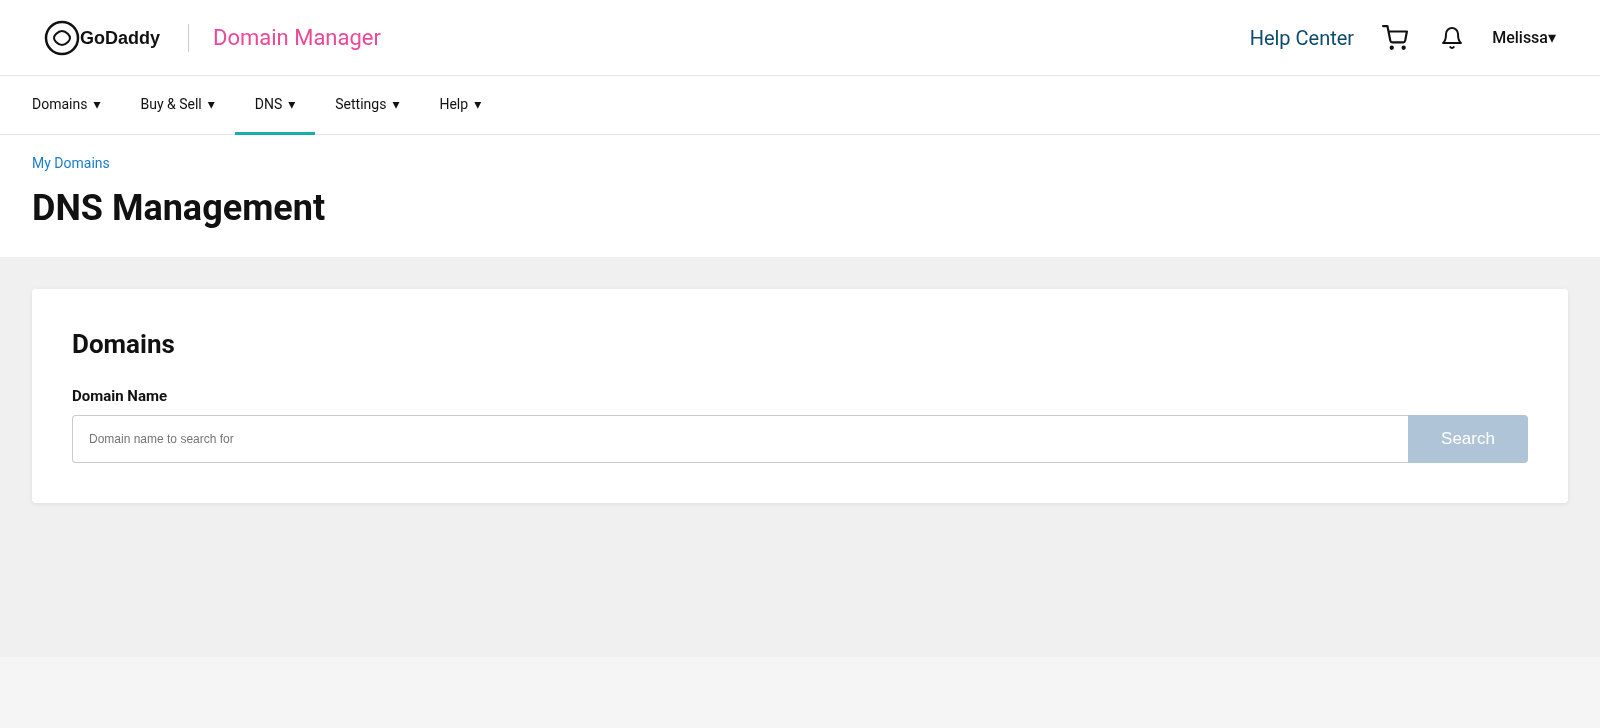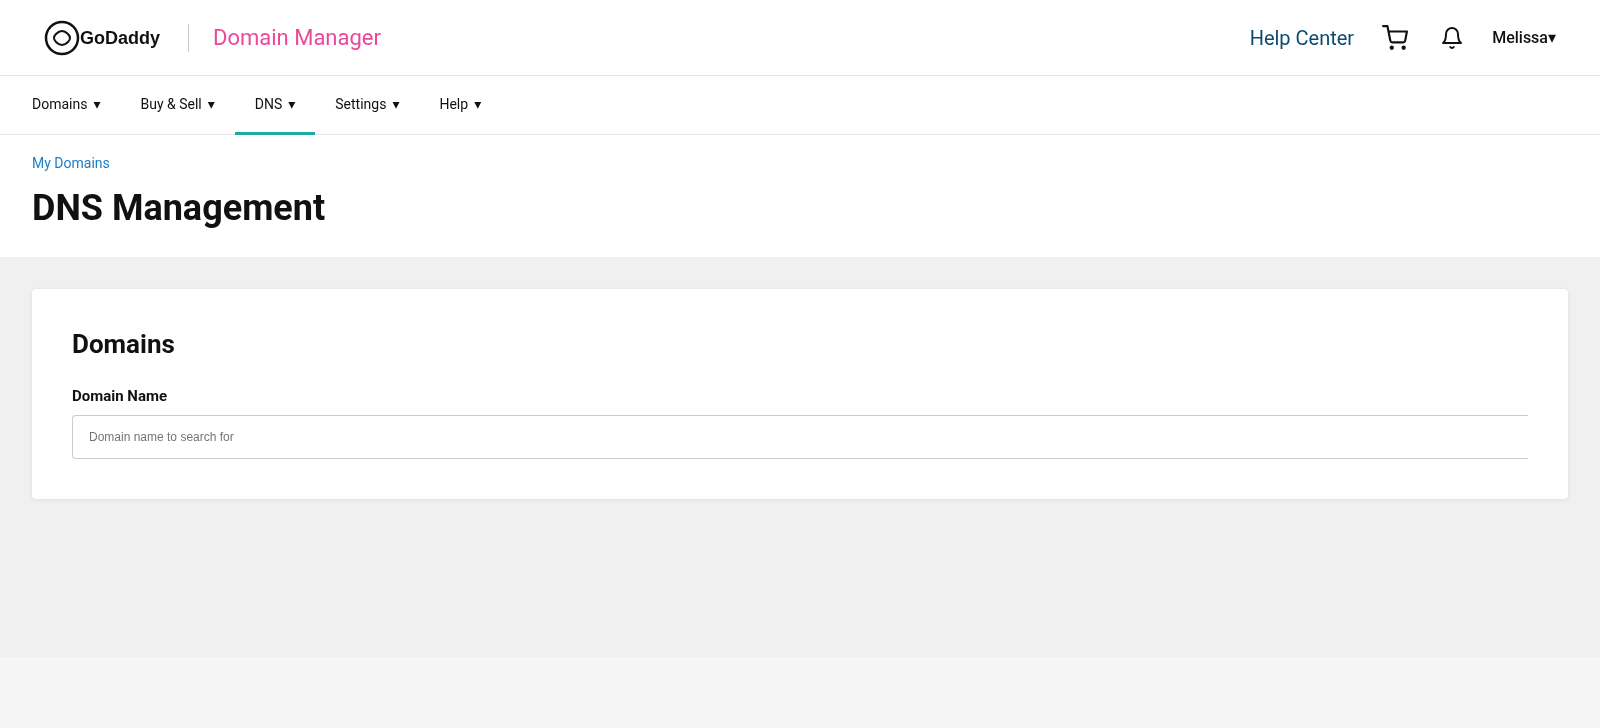--- a/index.html
+++ b/index.html
@@ -266,15 +266,16 @@
   <div class="breadcrumb">My Domains</div>
   <h1 class="page-title">DNS Management</h1>
 </div>
 
 <div class="main-content">
   <div class="card">
     <h2 class="card-section-title">Domains</h2>
     <label class="form-label">Domain Name</label>
     <div class="search-row">
       <input class="domain-input" type="text" placeholder="Domain name to search for" style="">
+      <button class="search-btn">Search</button>
     </div>
   </div>
 </div>
 
 </body></html>

